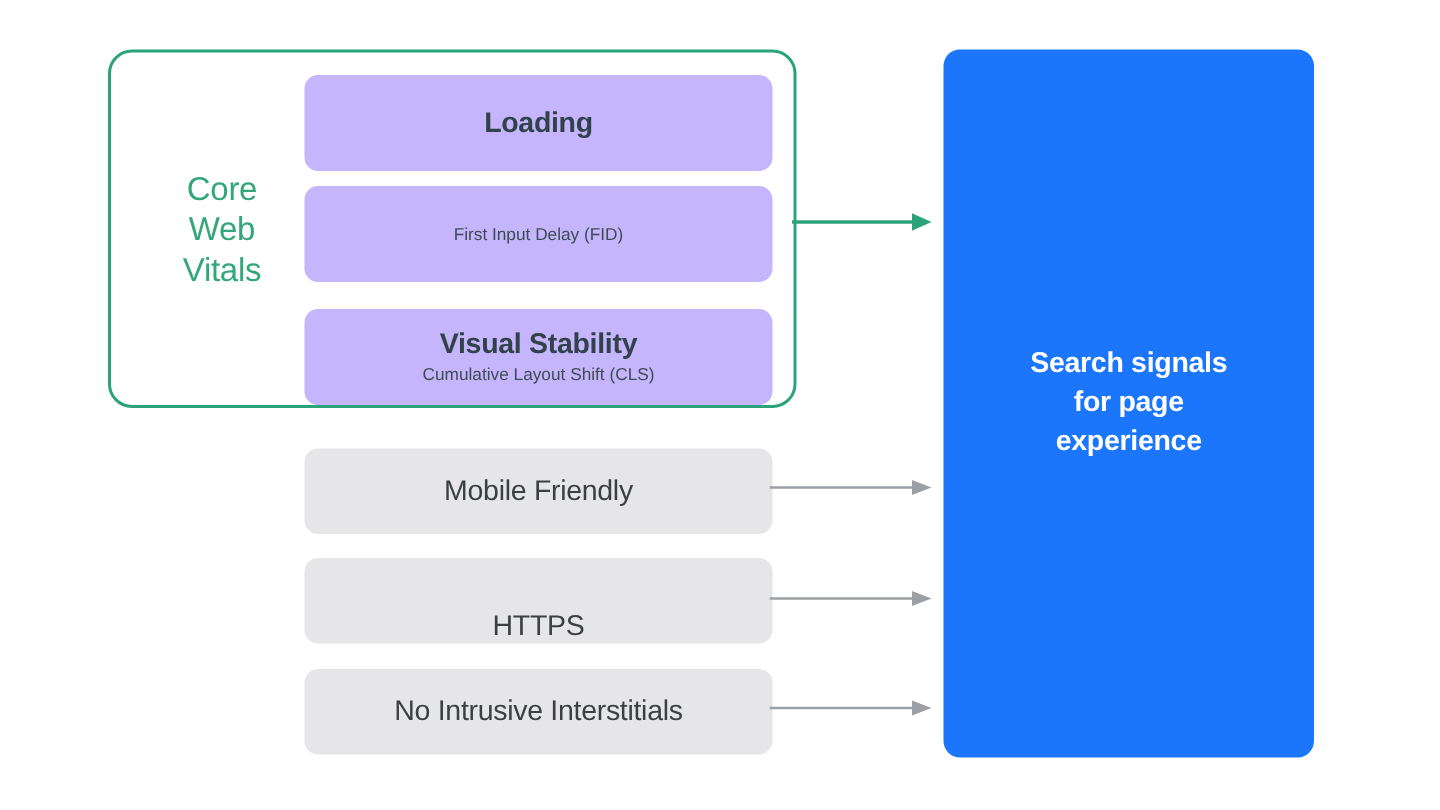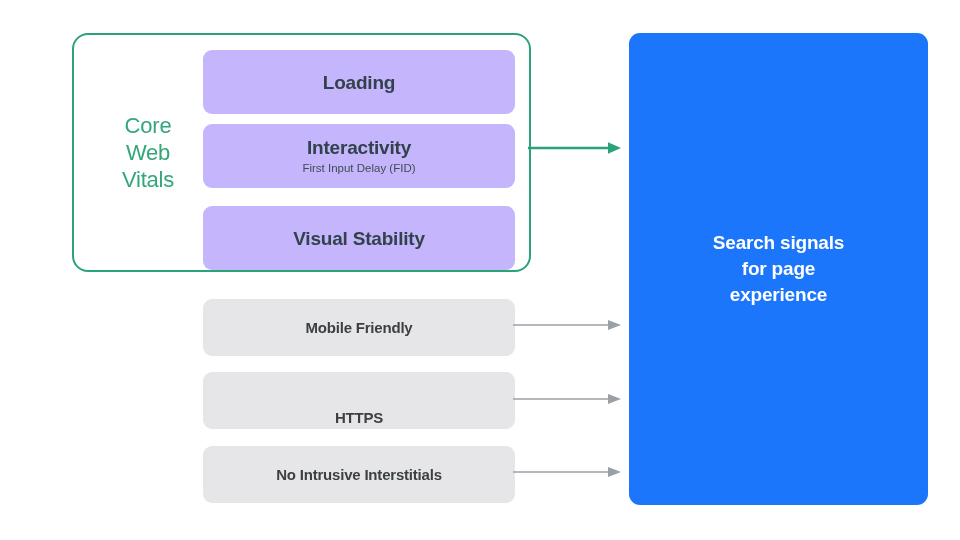--- a/index.html
+++ b/index.html
@@ -87,33 +87,33 @@
     border-radius: 9px;
     display: flex;
     align-items: center;
     justify-content: center;
     box-sizing: border-box;
   }
   .gray-box.g1 { top: 299px; }
   .gray-box.g2 { top: 372px; align-items: flex-end; }
   .gray-box.g3 { top: 446px; justify-content: center; }
   .gray-box .gb-label {
-    font-size: 15px;
-    font-weight: bold;
+    font-size: 19px;
+    font-weight: normal;
     color: #3c4043;
     line-height: 23px;
     letter-spacing: -0.2px;
   }
 
   
   .blue-panel {
     position: absolute;
     left: 629px;
     top: 33px;
-    width: 299px;
+    width: 247px;
     height: 472px;
     background: #1b76fc;
     border-radius: 11px;
     display: flex;
     align-items: center;
     justify-content: center;
     box-sizing: border-box;
   }
   .blue-panel .bp-text {
     color: #ffffff;
@@ -144,26 +144,26 @@
 
   <div class="cwv-label" style="white-space: pre-line;">Core
 Web
 Vitals</div>
 
   <div class="green-card c1">
     <div class="gc-title">Loading</div>
   </div>
 
   <div class="green-card c2">
-    <div class="gc-title">Interactivity</div>
     <div class="gc-sub">First Input Delay (FID)</div>
   </div>
 
   <div class="green-card c3">
     <div class="gc-title">Visual Stability</div>
+    <div class="gc-sub">Cumulative Layout Shift (CLS)</div>
   </div>
 
   <div class="gray-box g1">
     <div class="gb-label">Mobile Friendly</div>
   </div>
 
   <div class="gray-box g2">
     <div class="gb-label">HTTPS</div>
   </div>
 

